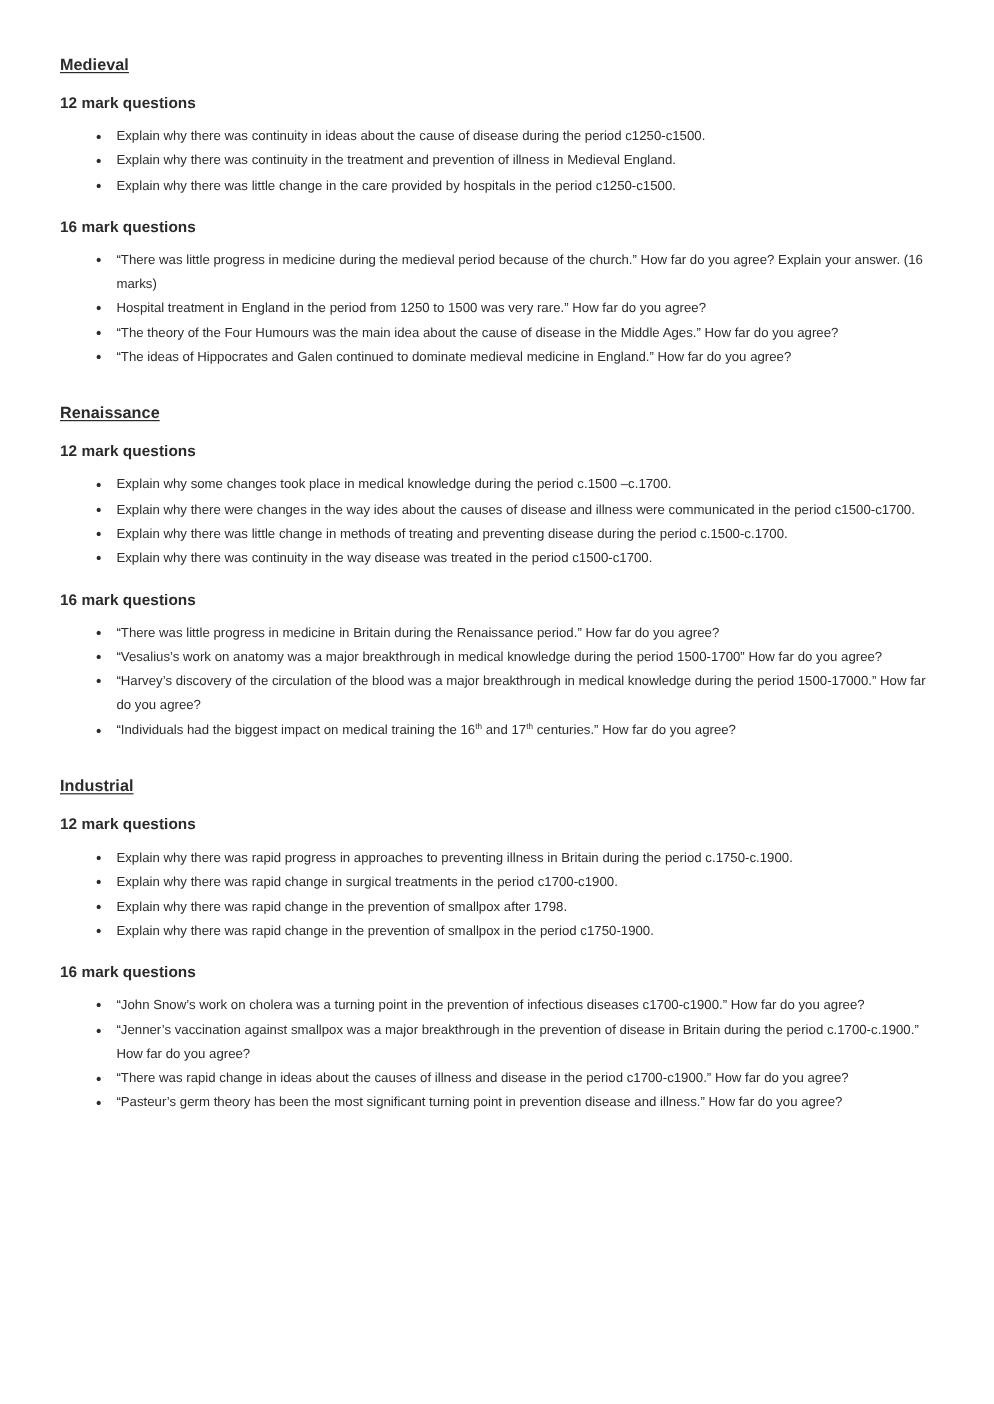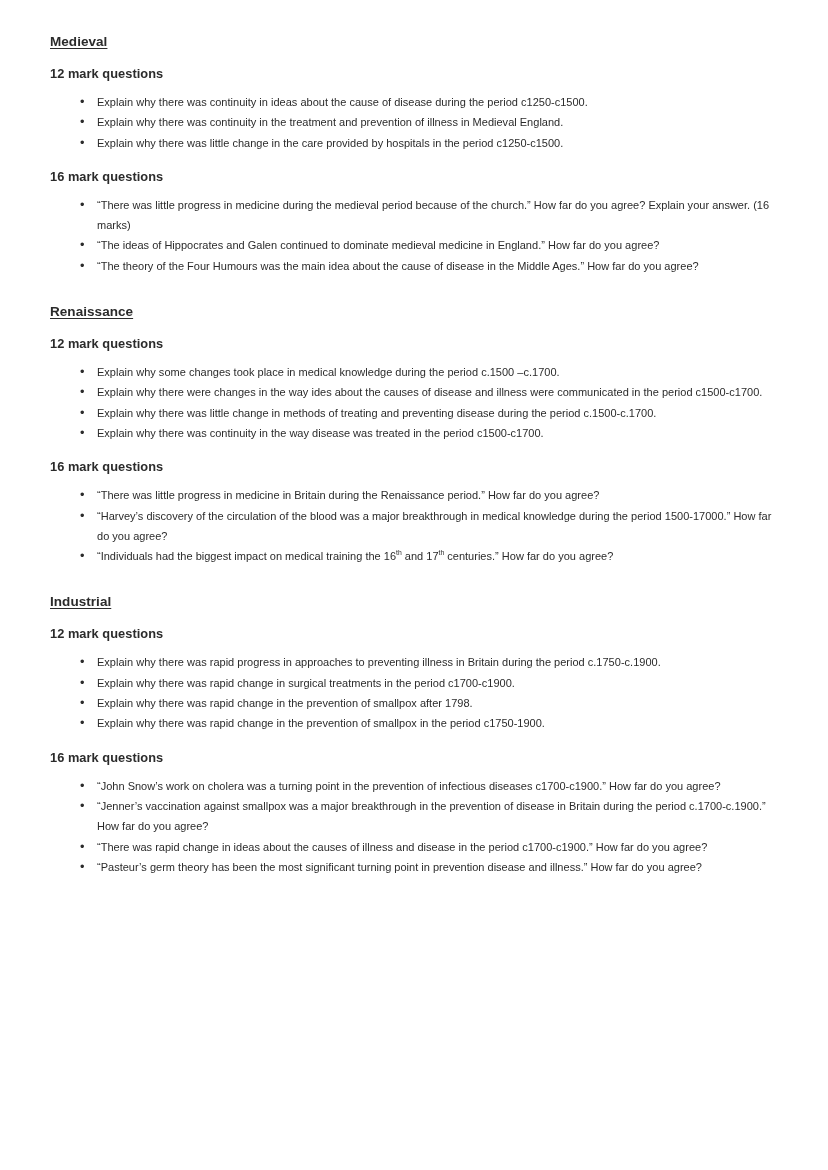--- a/index.html
+++ b/index.html
@@ -19,21 +19,21 @@
     position: relative;
     width: 828px;
     height: 1170px;
     padding: 0;
     box-sizing: border-box;
     background: #ffffff;
   }
   .content {
     position: absolute;
     left: 50px;
-    top: 32px;
+    top: 44px;
     width: 732px;
   }
 
   .section { margin: 0 0 0 0; }
 
   .section-heading {
     font-size: 13.5px;
     font-weight: bold;
     text-decoration: underline;
     text-underline-offset: 2px;
@@ -96,41 +96,43 @@
       <div class="sub-heading">12 mark questions</div>
       <ul class="qlist">
         <li>Explain why there was continuity in ideas about the cause of disease during the period c1250-c1500.</li>
         <li>Explain why there was continuity in the treatment and prevention of illness in Medieval England.</li>
         <li>Explain why there was little change in the care provided by hospitals in the period c1250-c1500.</li>
       </ul>
 
       <div class="sub-heading">16 mark questions</div>
       <ul class="qlist">
         <li>“There was little progress in medicine during the medieval period because of the church.” How far do you agree? Explain your answer. (16 marks)</li>
+        <li> Hospital treatment in England in the period from 1250 to 1500 was very rare.” How far do you agree?</li>
+        <li>“The theory of the Four Humours was the main idea about the cause of disease in the Middle Ages.” How far do you agree?</li>
         <li>“The ideas of Hippocrates and Galen continued to dominate medieval medicine in England.” How far do you agree?</li>
-        <li>“The theory of the Four Humours was the main idea about the cause of disease in the Middle Ages.” How far do you agree?</li>
       </ul>
     </div>
 
     <div class="sec-spacer"></div>
 
     <div class="section">
       <div class="section-heading">Renaissance</div>
 
       <div class="sub-heading">12 mark questions</div>
       <ul class="qlist">
         <li>Explain why some changes took place in medical knowledge during the period c.1500 –c.1700.</li>
         <li>Explain why there were changes in the way ides about the causes of disease and illness were communicated in the period c1500-c1700.</li>
         <li>Explain why there was little change in methods of treating and preventing disease during the period c.1500-c.1700.</li>
         <li>Explain why there was continuity in the way disease was treated in the period c1500-c1700.</li>
       </ul>
 
       <div class="sub-heading">16 mark questions</div>
       <ul class="qlist">
         <li>“There was little progress in medicine in Britain during the Renaissance period.” How far do you agree?</li>
+        <li>“Vesalius’s work on anatomy was a major breakthrough in medical knowledge during the period 1500-1700” How far do you agree?</li>
         <li>“Harvey’s discovery of the circulation of the blood was a major breakthrough in medical knowledge during the period 1500-17000.” How far do you agree?</li>
         <li>“Individuals had the biggest impact on medical training the 16<sup>th</sup> and 17<sup>th</sup> centuries.” How far do you agree?</li>
       </ul>
     </div>
 
     <div class="sec-spacer"></div>
 
     <div class="section">
       <div class="section-heading">Industrial</div>
 

